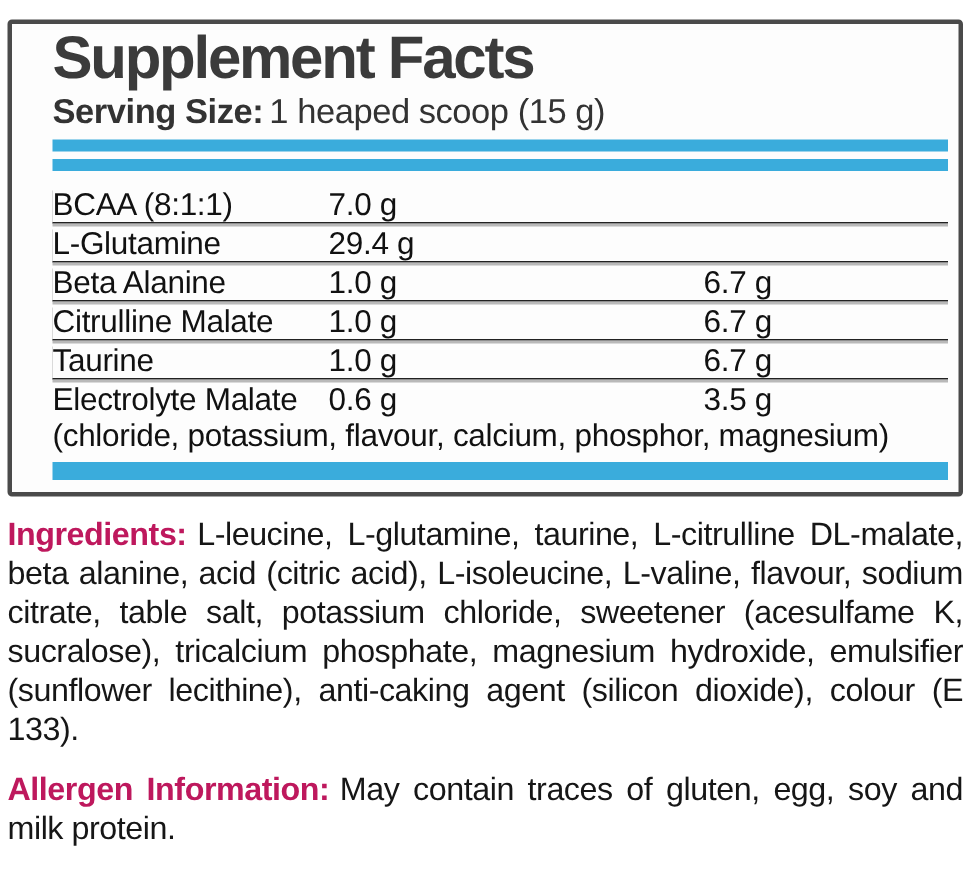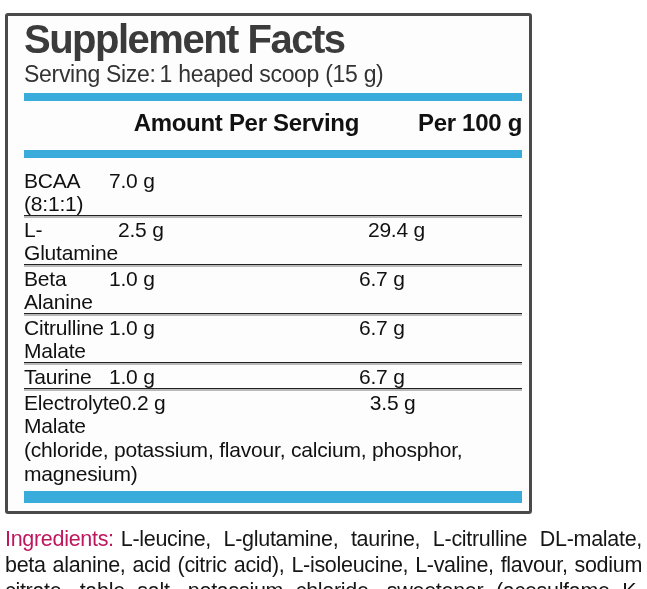--- a/index.html
+++ b/index.html
@@ -13,41 +13,41 @@
     overflow: hidden;
   }
   .page {
     width: 647px;
     height: 589px;
     box-sizing: border-box;
   }
   .panel {
     box-sizing: border-box;
     margin: 13px 5px 0 5px;
-    width: 527px;
+    width: 637px;
     border: 3px solid var(--border, #4a4a4a);
     border-radius: 3px;
-    padding: 2px 7px 8px 16px;
+    padding: 2px 7px 8px 27px;
     background: #fdfdfd;
   }
   .panel-title {
     margin: 0;
     font-size: 40px;
     font-weight: 700;
     letter-spacing: -1.5px;
     line-height: 1.05;
     color: #3b3b3b;
   }
   .serv-line {
     font-size: 23px;
     line-height: 1.22;
     color: #333333;
     letter-spacing: -0.3px;
   }
-  .b { font-weight: 400; }
+  .b { font-weight: 700; }
   .serv-line .b { margin-right: 4px; color: #333333; }
   .bar {
     height: 8px;
     background: var(--accent, #3aacdc);
     margin: 5px 0 0 0;
   }
   .bar.thick { height: 12px; margin-top: 5px; }
   .grid-row {
     display: grid;
     grid-template-columns: 1fr 250px 163px;
@@ -104,38 +104,32 @@
   <div class="panel">
     <h1 class="panel-title">Supplement Facts</h1>
 
     <div class="serv-line">
       <span class="b">Serving Size:</span><span>1 heaped scoop (15 g)</span>
     </div>
 
 
     <div class="bar"></div>
 
-    <div class="grid-row hdr-row">
-      <span></span>
-      <span class="hdr">Amount Per Serving</span>
-      <span class="hdr">Per 100 g</span>
-    </div>
 
     <div class="bar"></div>
 
     <div class="tbody">
 
       <div class="grid-row row ruled">
         <span class="cell-name">BCAA (8:1:1)</span>
         <span class="cell-amt">7.0 g</span>
       </div>
 
       <div class="grid-row row ruled">
         <span class="cell-name">L-Glutamine</span>
-        <span class="cell-amt">2.5 g</span>
         <span class="cell-per">29.4 g</span>
       </div>
 
       <div class="grid-row row ruled">
         <span class="cell-name">Beta Alanine</span>
         <span class="cell-amt">1.0 g</span>
         <span class="cell-per">6.7 g</span>
       </div>
 
       <div class="grid-row row ruled">
@@ -145,21 +139,21 @@
       </div>
 
       <div class="grid-row row ruled">
         <span class="cell-name">Taurine</span>
         <span class="cell-amt">1.0 g</span>
         <span class="cell-per">6.7 g</span>
       </div>
 
       <div class="grid-row row">
         <span class="cell-name">Electrolyte Malate</span>
-        <span class="cell-amt">0.2 g</span>
+        <span class="cell-amt">0.6 g</span>
         <span class="cell-per">3.5 g</span>
       </div>
 
       <div class="note-row">(chloride, potassium, flavour, calcium, phosphor, magnesium)</div>
 
     </div>
 
     <div class="bar thick"></div>
   </div>
 

